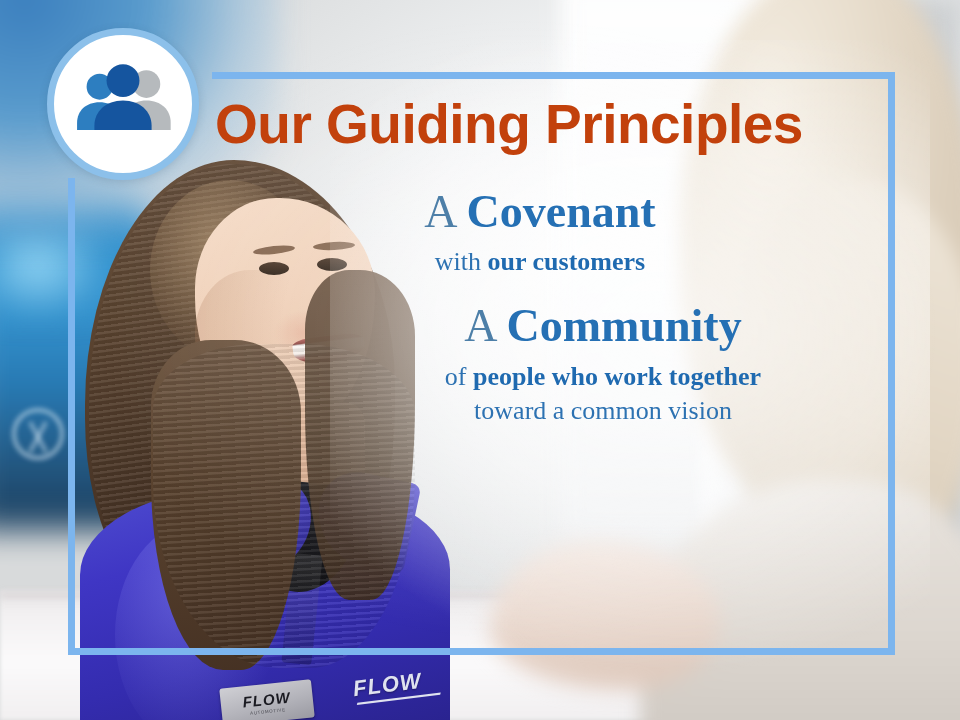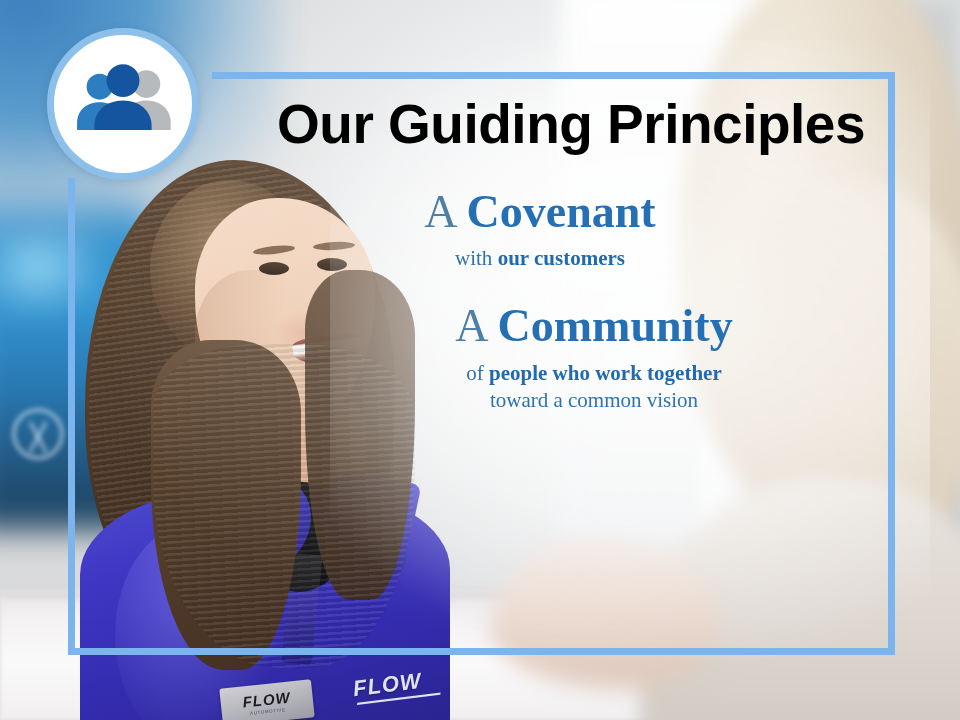--- a/index.html
+++ b/index.html
@@ -291,46 +291,46 @@
   .f-top   { left:212px; top:72px;  width:683px; height:7px; }
   .f-right { left:888px; top:72px;  width:7px;   height:583px; }
   .f-bot   { left:68px;  top:648px; width:827px; height:7px; }
   .f-left  { left:68px;  top:178px; width:7px;   height:477px; }
 
   
   .content { position:absolute; left:0; top:0; width:960px; height:720px; }
 
   .page-title {
     position:absolute; left:215px; top:96px; width:650px;
-    text-align:right;
+    text-align:left;
     font-size:55px; font-weight:bold;
-    color:#000000;
+    color:#c2410c;
     letter-spacing:-.5px;
     line-height:1.05;
     white-space:nowrap;
   }
 
   .principle { position:absolute;font-family:Liberation Serif, serif; }
 
   .p-head {
     font-size:46px; line-height:1.06; color:#2a72b5; white-space:nowrap;
   }
   .p-head .art { font-weight:400; color:#4d7fa8; }
   .p-head .kw  { font-weight:bold; color:#2570b4; }
 
   .p-sub {
-    font-size:21px; line-height:1.32; color:#2d72b2;
+    font-size:26px; line-height:1.32; color:#2d72b2;
     font-weight:400;
   }
   .p-sub b { font-weight:bold; color:#1f6ab0; }
 
   .pr-1 { left:330px; top:188px; width:420px; text-align:center; }
   .pr-1 .p-sub { margin-top:8px; }
 
-  .pr-2 { left:359px; top:302px; width:470px; text-align:center; }
+  .pr-2 { left:368px; top:302px; width:470px; text-align:center; }
   .pr-2 .p-sub { margin-top:9px; }
 
   .pr-3 { left:420px; top:462px; width:450px; text-align:center; }
   .pr-3 .p-sub { margin-top:10px; text-align:center; }
 </style>
 </head>
 <body>
 
 <div id="stage">
 

